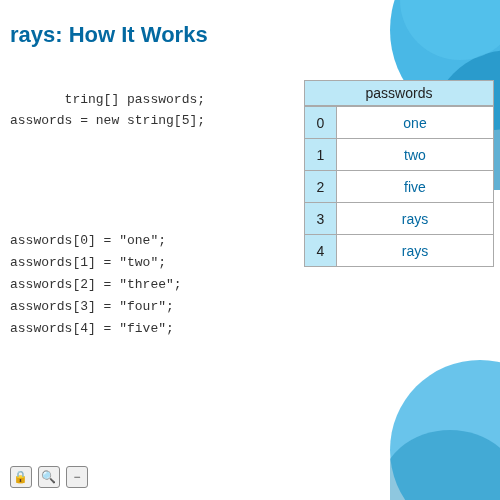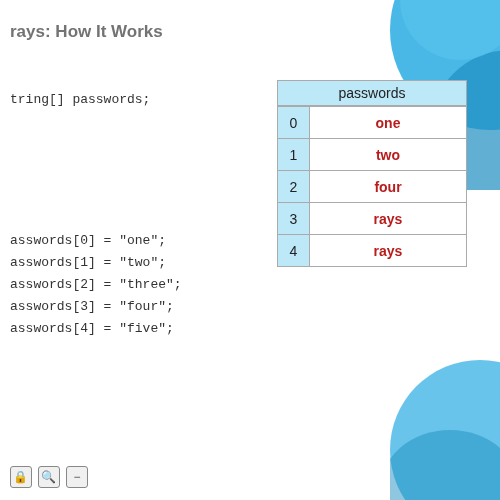--- a/index.html
+++ b/index.html
@@ -35,23 +35,23 @@
       bottom: -10px;
       right: -10px;
       width: 120px;
       height: 180px;
     }
 
     .title {
       position: absolute;
       top: 22px;
       left: 10px;
-      font-size: 17px;
+      font-size: 22px;
       font-weight: bold;
-      color: #737373;
+      color: #0369a1;
     }
 
     .code-block {
       position: absolute;
       top: 90px;
       left: 10px;
       font-family: 'Courier New', monospace;
       font-size: 13px;
       color: #333;
       line-height: 1.6;
@@ -73,21 +73,21 @@
     }
 
     .code-block2 .line {
       white-space: pre;
     }
 
     
     .array-table-container {
       position: absolute;
       top: 80px;
-      left: 277px;
+      left: 304px;
       width: 190px;
     }
 
     .array-header {
       background: #BDE8F7;
       text-align: center;
       font-size: 14px;
       font-weight: normal;
       color: #222;
       padding: 4px 0;
@@ -109,23 +109,23 @@
     .array-table td.index-cell {
       background: #BDE8F7;
       color: #222;
       text-align: center;
       width: 32px;
       font-weight: normal;
     }
 
     .array-table td.value-cell {
       background: #ffffff;
-      color: #b91c1c;
+      color: #0369a1;
       text-align: center;
-      font-weight: bold;
+      font-weight: normal;
     }
 
     
     .bottom-icons {
       position: absolute;
       bottom: 12px;
       left: 10px;
       display: flex;
       gap: 6px;
       align-items: center;
@@ -158,20 +158,21 @@
 
   <svg class="deco-bottom-right" viewBox="0 0 120 180" xmlns="http://www.w3.org/2000/svg">
     <ellipse cx="90" cy="120" rx="90" ry="90" fill="#29ABE2" opacity="0.7"></ellipse>
     <ellipse cx="60" cy="160" rx="70" ry="60" fill="#1e8fc0" opacity="0.5"></ellipse>
   </svg>
 
   <div class="title">rays: How It Works</div>
 
   <div class="code-block">
     <div class="line">tring[] passwords;</div>
+    <div class="line">asswords = new string[5];</div>
   </div>
 
   <div class="code-block2">
     <div class="line">asswords[0] = "one";</div>
     <div class="line">asswords[1] = "two";</div>
     <div class="line">asswords[2] = "three";</div>
     <div class="line">asswords[3] = "four";</div>
     <div class="line">asswords[4] = "five";</div>
   </div>
 
@@ -182,21 +183,21 @@
       <tr>
             <td class="index-cell">0</td>
             <td class="value-cell">one</td>
           </tr>
           <tr>
             <td class="index-cell">1</td>
             <td class="value-cell">two</td>
           </tr>
           <tr>
             <td class="index-cell">2</td>
-            <td class="value-cell">four</td>
+            <td class="value-cell">five</td>
           </tr>
           <tr>
             <td class="index-cell">3</td>
             <td class="value-cell">rays</td>
           </tr>
           <tr>
             <td class="index-cell">4</td>
             <td class="value-cell">rays</td>
           </tr>
         </tbody>

